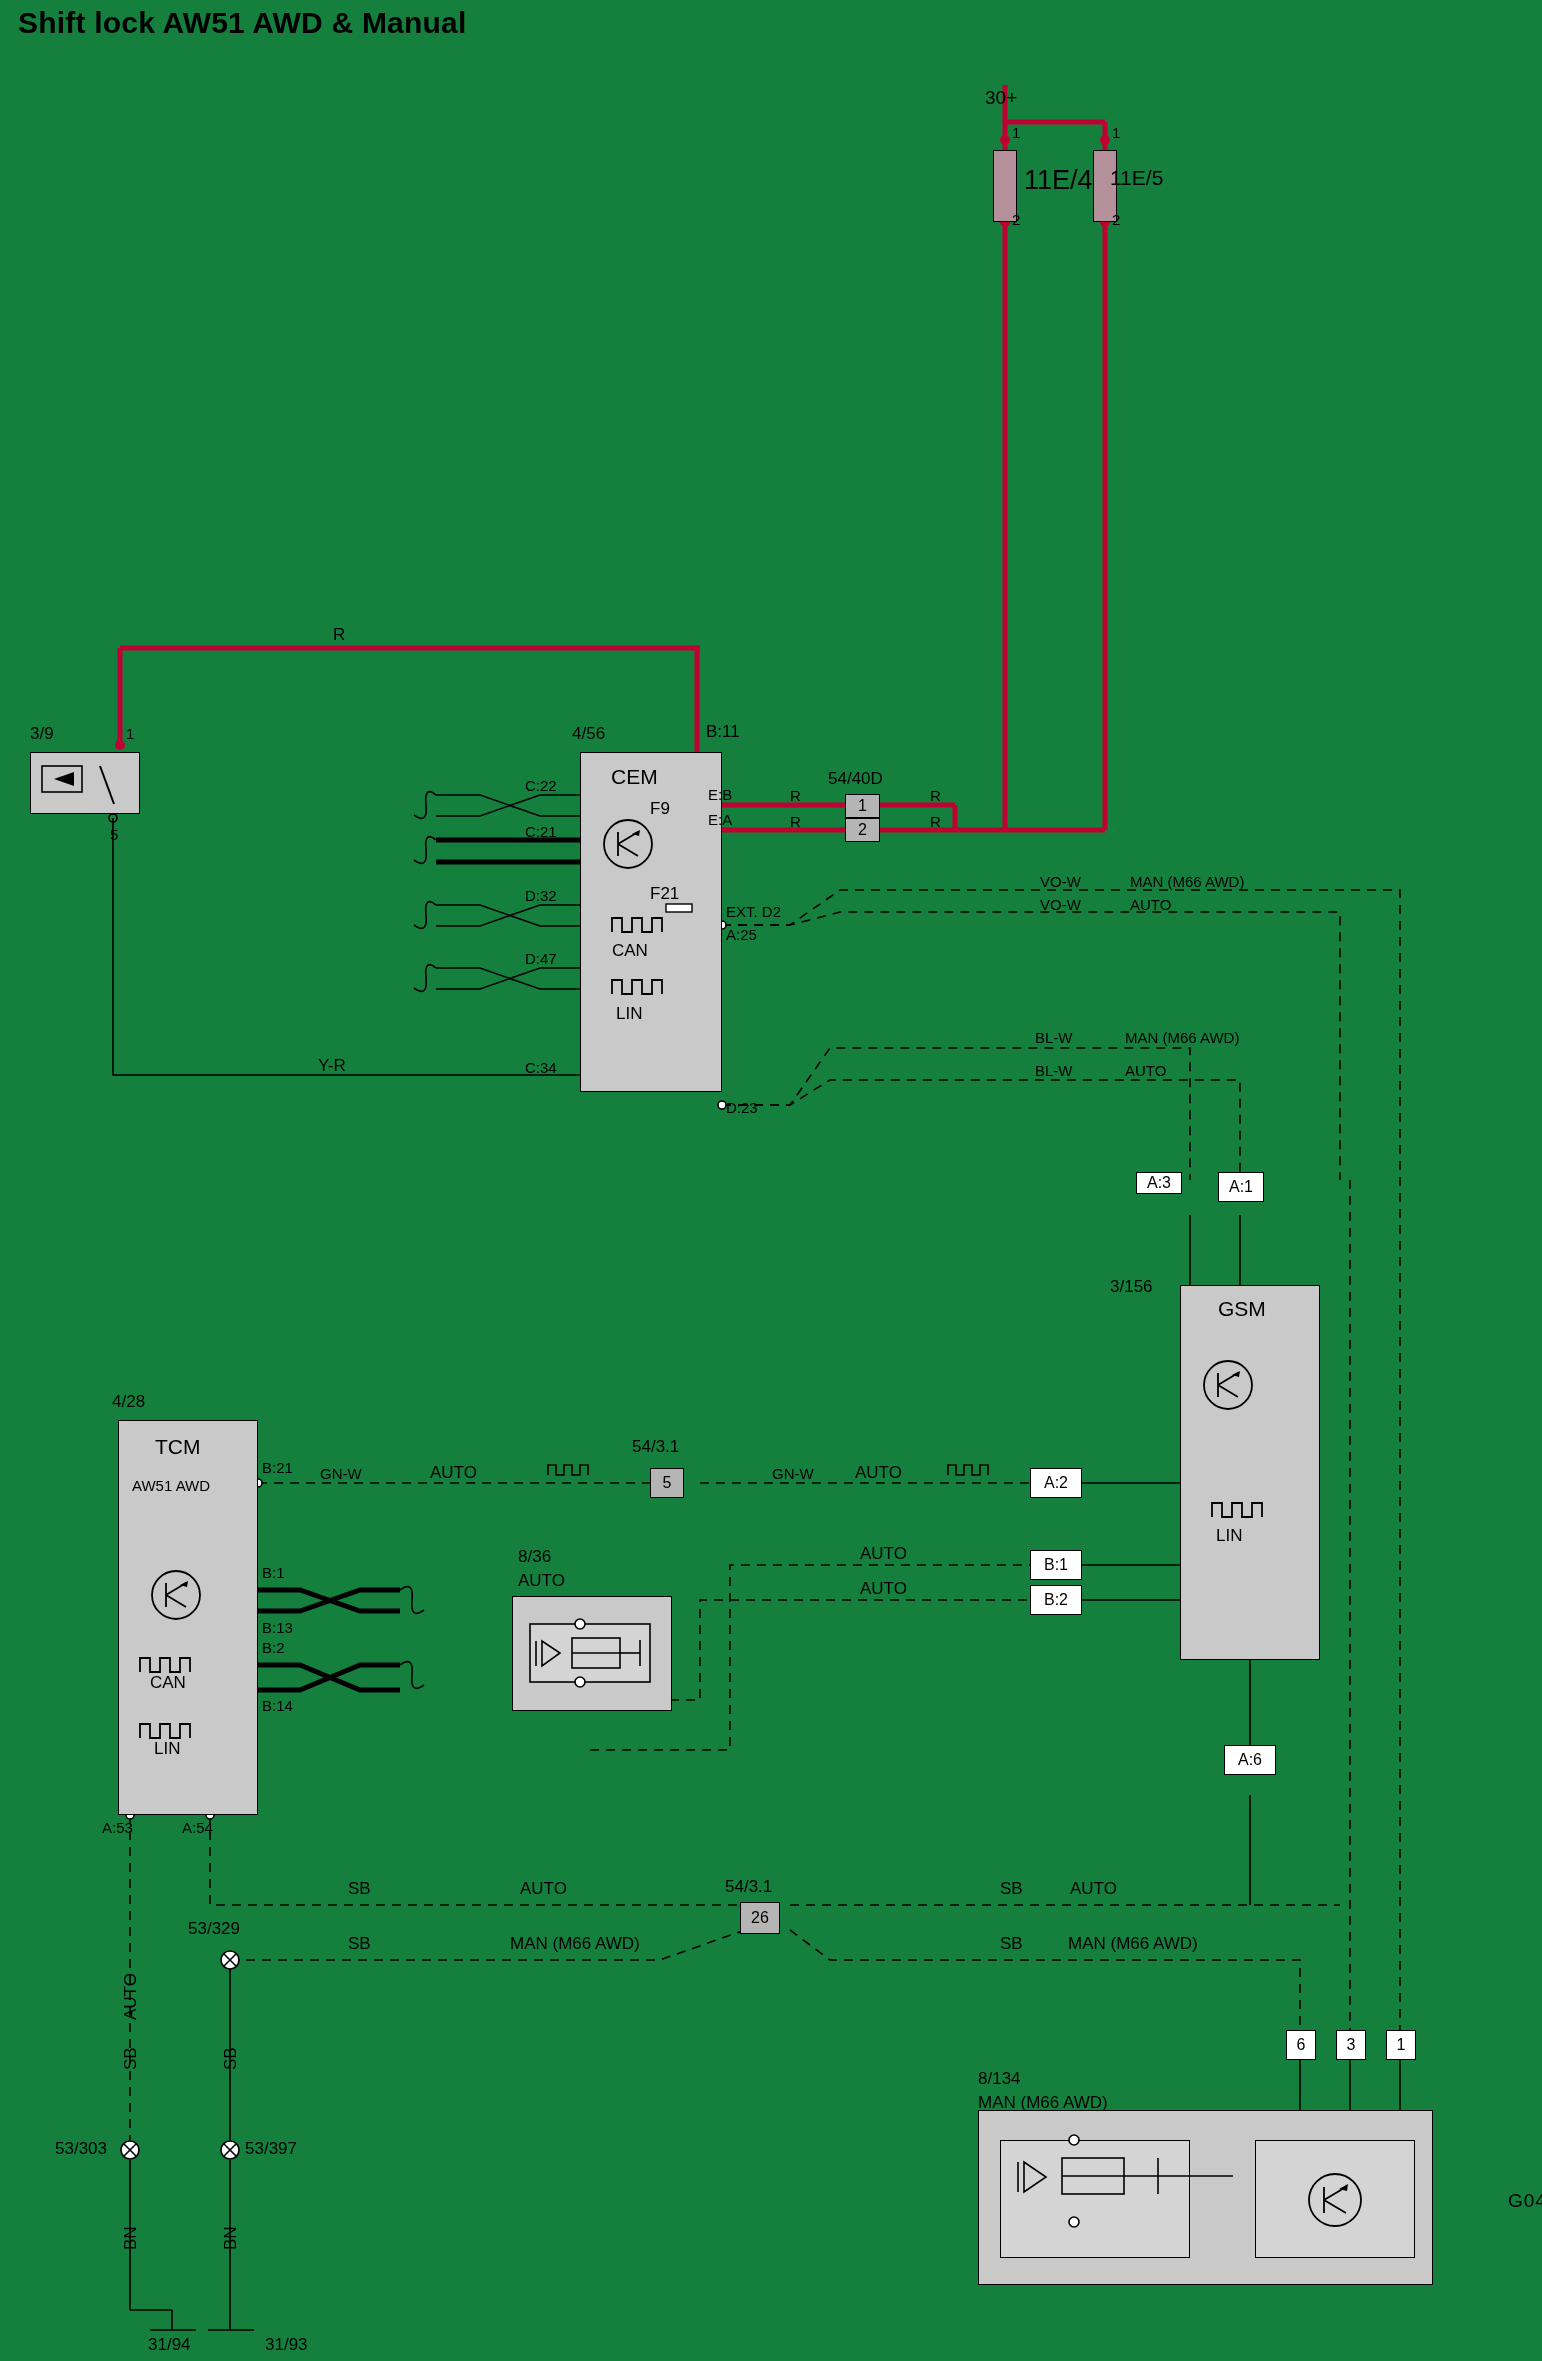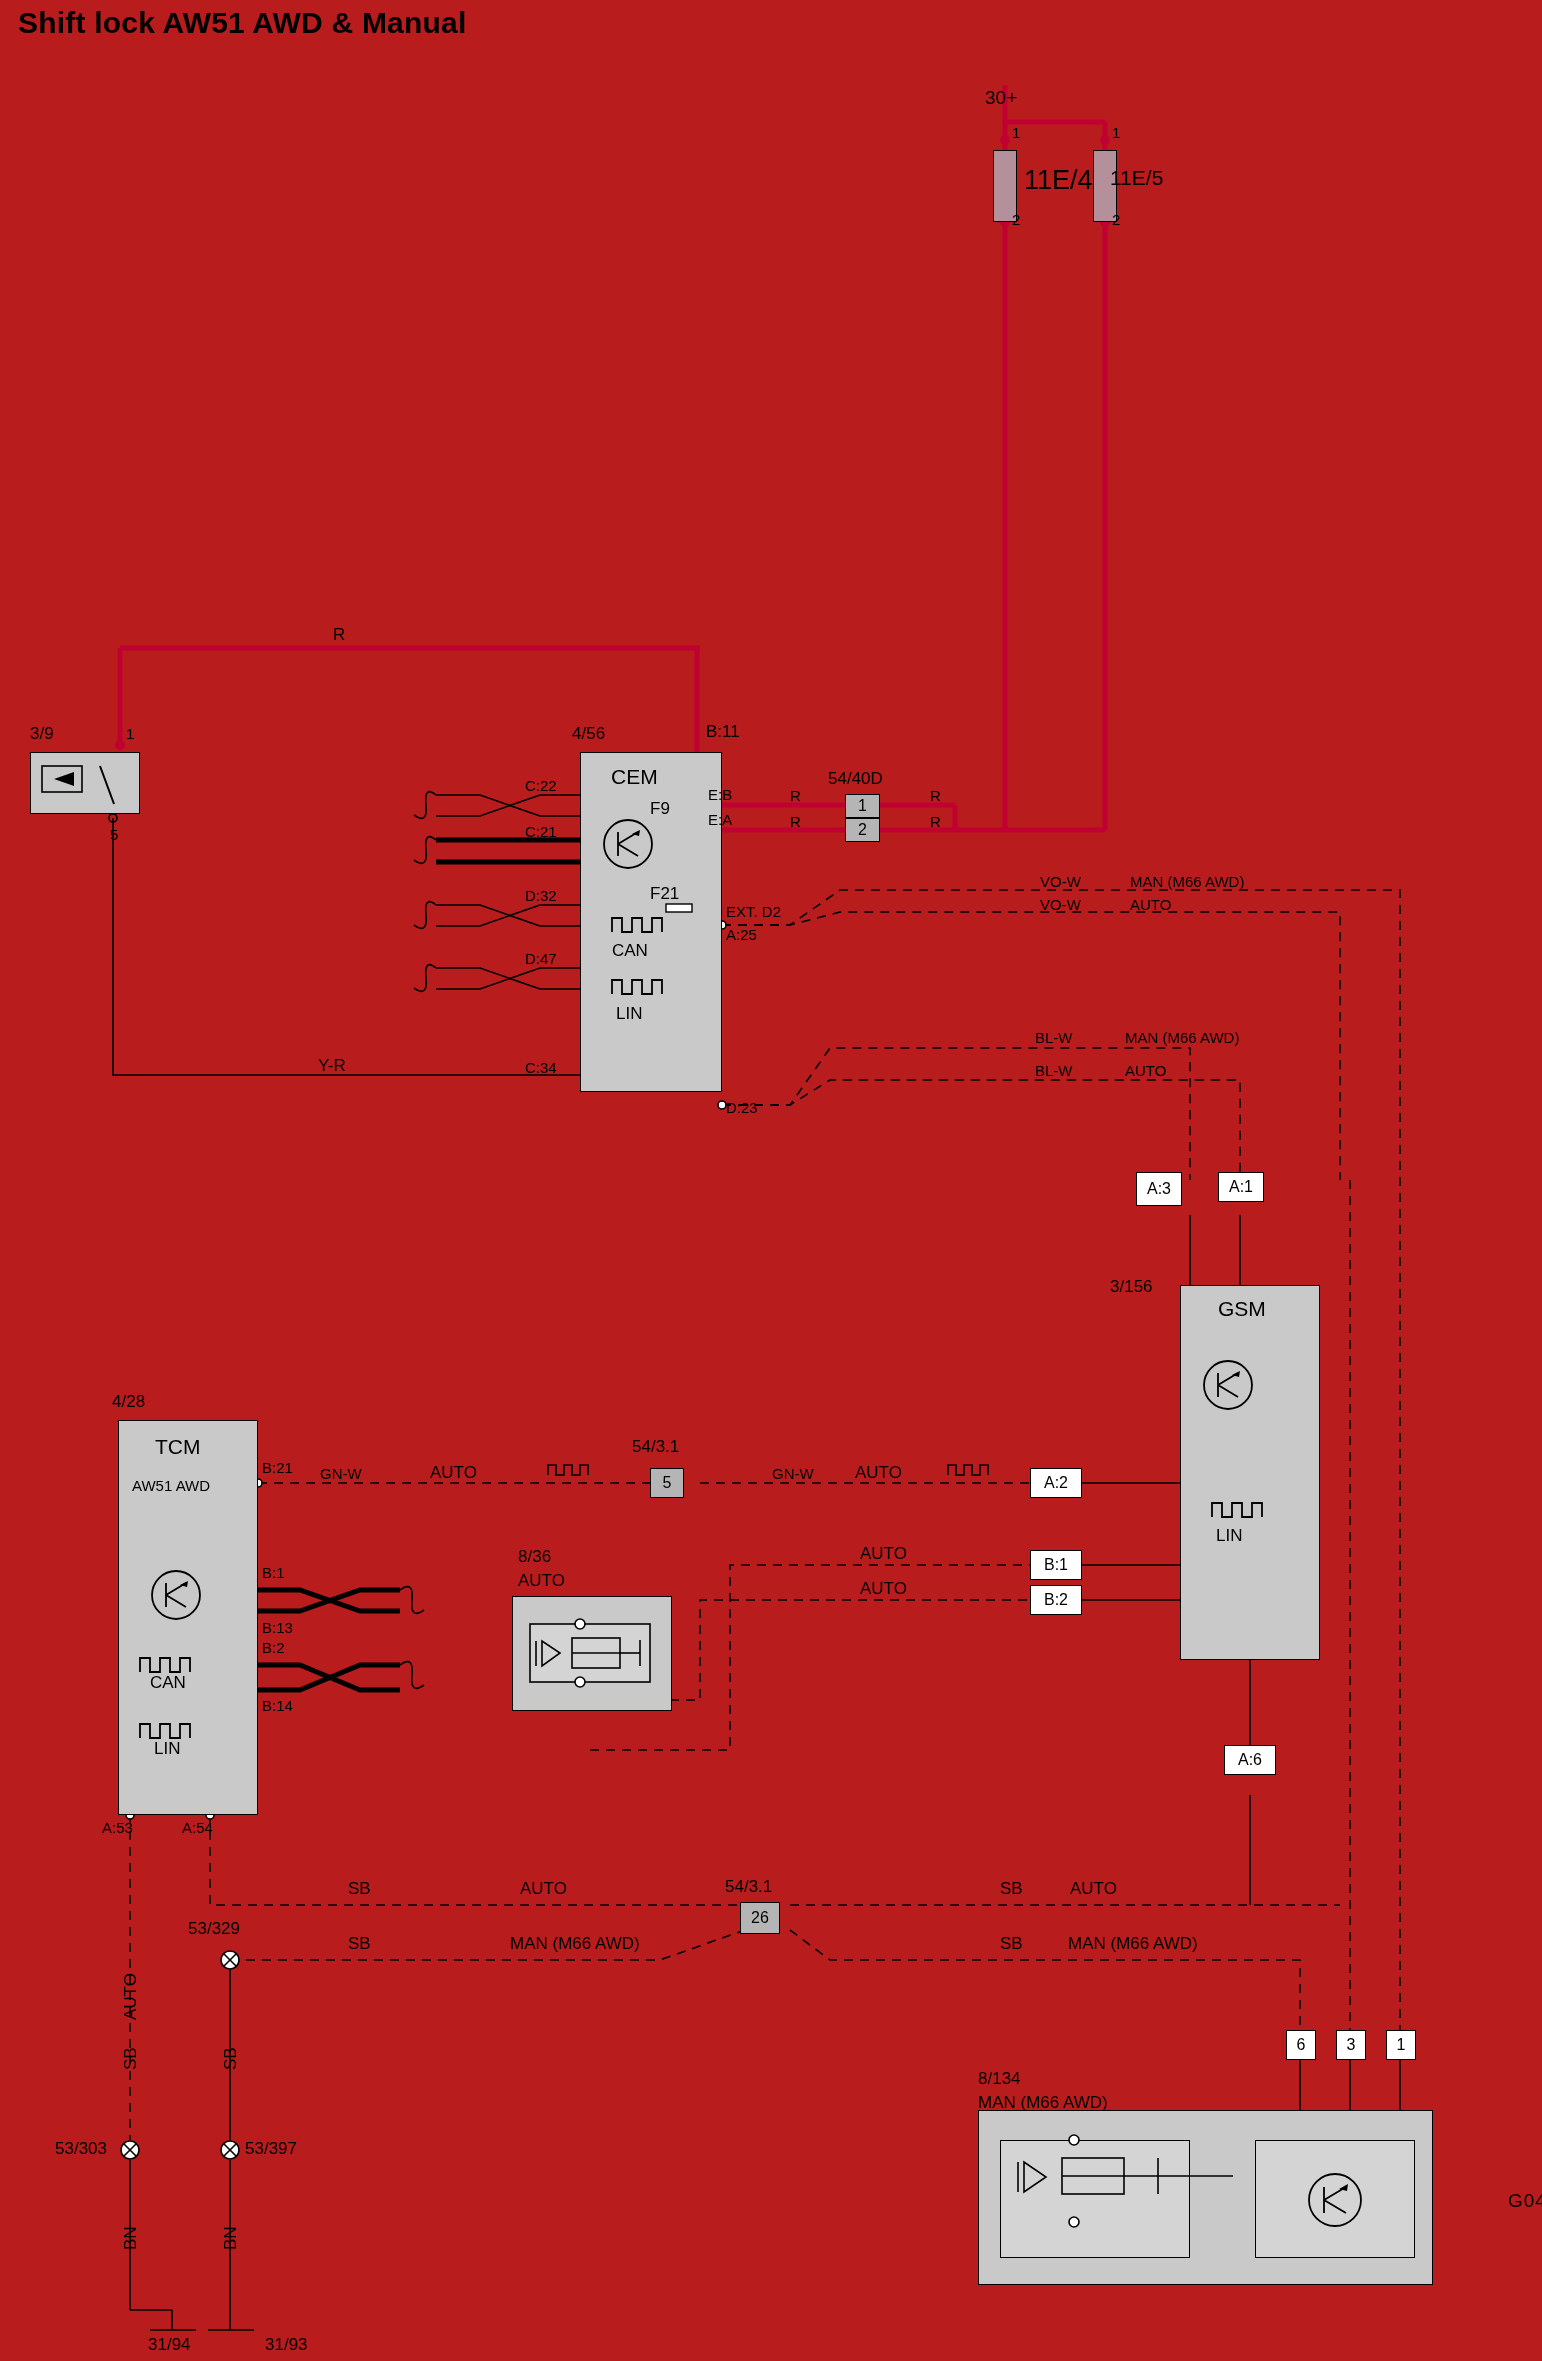--- a/index.html
+++ b/index.html
@@ -9,21 +9,21 @@
   }
   body {
     font-family: "Liberation Sans", sans-serif;
     color: #000000;
   }
   #page {
     position: relative;
     width: 1542px;
     height: 2361px;
     overflow: hidden;
-    background: #b91c1c;
+    background: #15803d;
   }
   #title {
     position: absolute;
     left: 18px;
     top: 6px;
     font-size: 30px;
     font-weight: bold;
     letter-spacing: 0.2px;
   }
   svg#wires {
@@ -290,21 +290,21 @@
 
   <div class="lbl sm" style="left:1040px; top:874px;">VO-W</div>
   <div class="lbl sm" style="left:1130px; top:874px;">MAN (M66 AWD)</div>
   <div class="lbl sm" style="left:1040px; top:897px;">VO-W</div>
   <div class="lbl sm" style="left:1130px; top:897px;">AUTO</div>
   <div class="lbl sm" style="left:1035px; top:1030px;">BL-W</div>
   <div class="lbl sm" style="left:1125px; top:1030px;">MAN (M66 AWD)</div>
   <div class="lbl sm" style="left:1035px; top:1063px;">BL-W</div>
   <div class="lbl sm" style="left:1125px; top:1063px;">AUTO</div>
 
-  <div class="pinbox" style="left:1136px; top:1172px; width:46px; height:34px;">A:3</div>
+  <div class="pinbox" style="left:1136px; top:1172px; width:46px; height:22px;">A:3</div>
   <div class="pinbox" style="left:1218px; top:1172px; width:46px; height:30px;">A:1</div>
   <div class="lbl" style="left:1110px; top:1278px;">3/156</div>
   <div class="box" style="left:1180px; top:1285px; width:140px; height:375px;"></div>
   <div class="lbl bigbox" style="left:1218px; top:1298px;">GSM</div>
   <svg style="position:absolute; left:1180px; top:1285px; width:140px; height:375px;">
     <circle cx="48" cy="100" r="24" fill="none" stroke="#000" stroke-width="1.8"></circle>
     <path d="M38,88 L38,112 M38,100 L58,88 M38,100 L58,112" stroke="#000" stroke-width="1.8" fill="none"></path>
     <path d="M52,90 l8,-4 l-1,6 z" fill="#000"></path>
     <path d="M32,232 l0,-14 l10,0 l0,14 l10,0 l0,-14 l10,0 l0,14 l10,0 l0,-14 l10,0 l0,14" stroke="#000" stroke-width="1.8" fill="none"></path>
   </svg>

